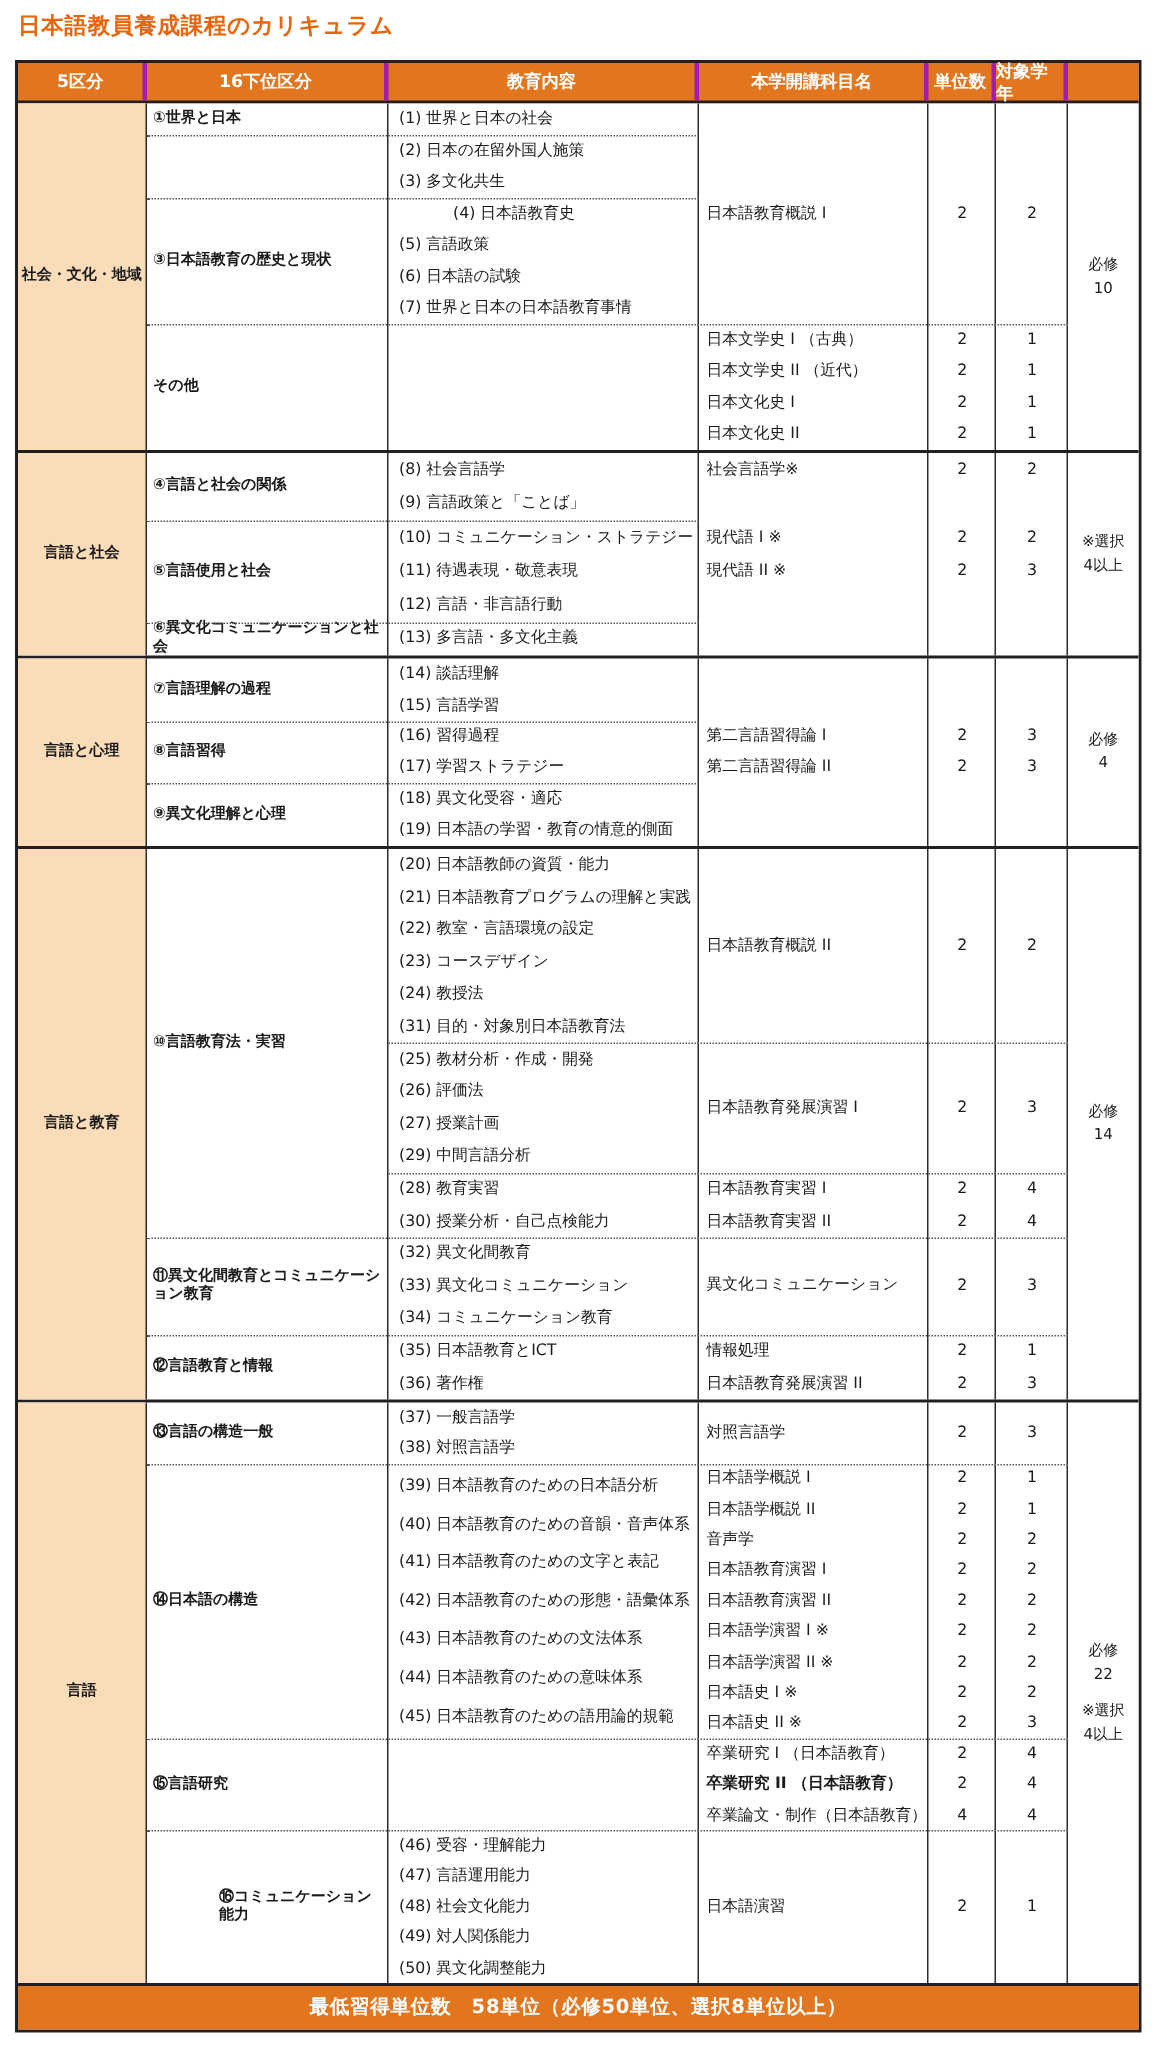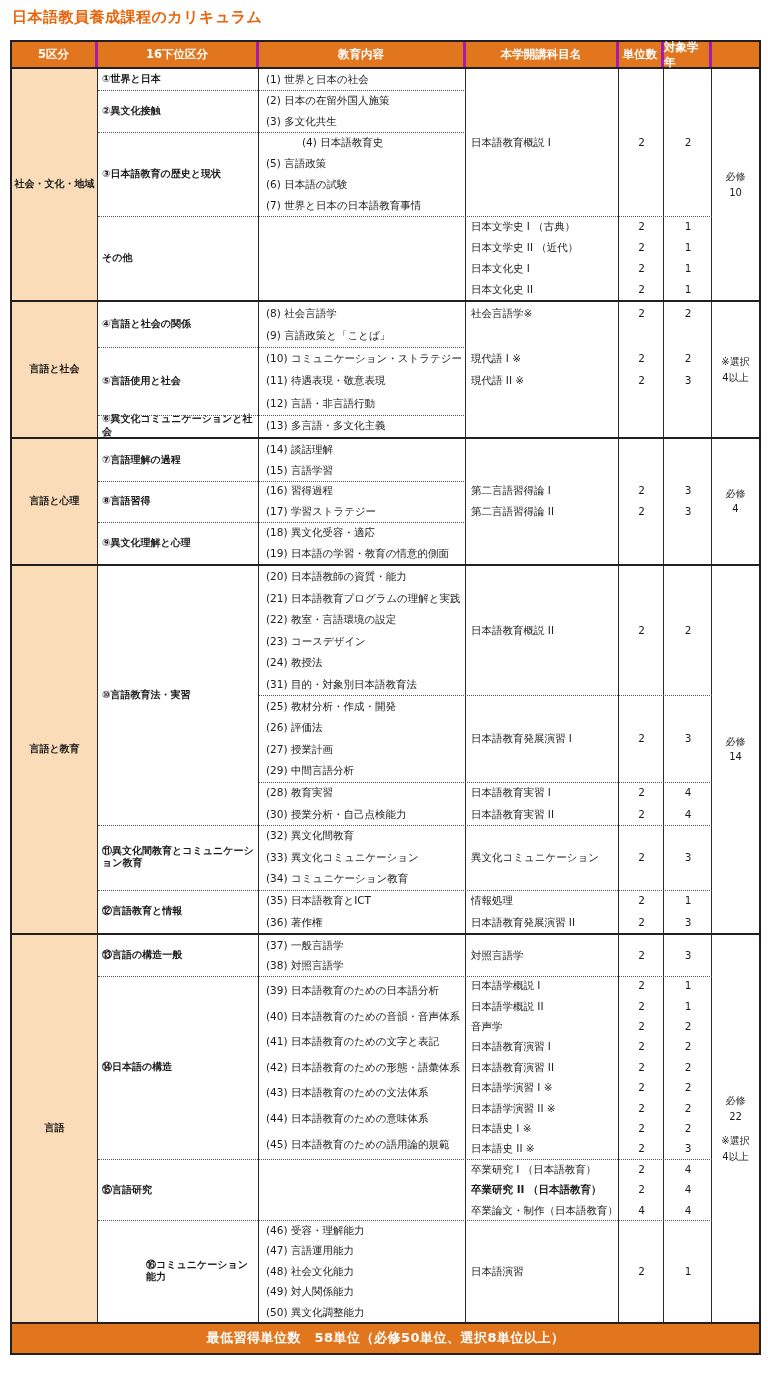--- a/index.html
+++ b/index.html
@@ -73,21 +73,20 @@
         <div class="vline" style="grid-area: 1 / 3 / span 11;"></div>
         <div class="vline" style="grid-area: 1 / 4 / span 11;"></div>
         <div class="vline" style="grid-area: 1 / 5 / span 11;"></div>
         <div class="vline" style="grid-area: 1 / 6 / span 11;"></div>
         <div class="cell cat" style="grid-area: 1 / 1 / span 11;">社会・文化・地域</div>
         <div class="cell req" style="grid-area: 1 / 7 / span 11;">
           <div>必修</div>
           <div>10</div>
         </div>
         <div class="cell sub" style="grid-area: 1 / 2 / span 1;">①世界と日本</div>
-        <div class="cell sub" style="grid-area: 2 / 2 / span 2;">②異文化接触</div>
         <div class="cell sub" style="grid-area: 4 / 2 / span 4;">③日本語教育の歴史と現状</div>
         <div class="cell sub" style="grid-area: 8 / 2 / span 4;">その他</div>
         <div class="cell content" style="grid-area: 1 / 3 / span 1;">(1)  世界と日本の社会</div>
         <div class="cell content" style="grid-area: 2 / 3 / span 1;">(2)  日本の在留外国人施策</div>
         <div class="cell content" style="grid-area: 3 / 3 / span 1;">(3)  多文化共生</div>
         <div class="cell content" style="grid-area: 4 / 3 / span 1; margin-left: 36px;">(4)  日本語教育史</div>
         <div class="cell content" style="grid-area: 5 / 3 / span 1;">(5)  言語政策</div>
         <div class="cell content" style="grid-area: 6 / 3 / span 1;">(6)  日本語の試験</div>
         <div class="cell content" style="grid-area: 7 / 3 / span 1;">(7)  世界と日本の日本語教育事情</div>
         <div class="cell course" style="grid-area: 1 / 4 / span 7;">日本語教育概説 I</div>
@@ -209,21 +208,21 @@
         <div class="cell num" style="grid-area: 1 / 6 / span 6;">2</div>
         <div class="cell course" style="grid-area: 7 / 4 / span 4;">日本語教育発展演習 I</div>
         <div class="cell num" style="grid-area: 7 / 5 / span 4;">2</div>
         <div class="cell num" style="grid-area: 7 / 6 / span 4;">3</div>
         <div class="cell course" style="grid-area: 11 / 4 / span 1;">日本語教育実習 I</div>
         <div class="cell num" style="grid-area: 11 / 5 / span 1;">2</div>
         <div class="cell num" style="grid-area: 11 / 6 / span 1;">4</div>
         <div class="cell course" style="grid-area: 12 / 4 / span 1;">日本語教育実習 II</div>
         <div class="cell num" style="grid-area: 12 / 5 / span 1;">2</div>
         <div class="cell num" style="grid-area: 12 / 6 / span 1;">4</div>
-        <div class="cell course" style="grid-area: 13 / 4 / span 3;">異文化コミュニケーション</div>
+        <div class="cell course" style="grid-area: 13 / 4 / span 3; font-family: Liberation Mono, monospace;">異文化コミュニケーション</div>
         <div class="cell num" style="grid-area: 13 / 5 / span 3;">2</div>
         <div class="cell num" style="grid-area: 13 / 6 / span 3;">3</div>
         <div class="cell course" style="grid-area: 16 / 4 / span 1;">情報処理</div>
         <div class="cell num" style="grid-area: 16 / 5 / span 1;">2</div>
         <div class="cell num" style="grid-area: 16 / 6 / span 1;">1</div>
         <div class="cell course" style="grid-area: 17 / 4 / span 1;">日本語教育発展演習 II</div>
         <div class="cell num" style="grid-area: 17 / 5 / span 1;">2</div>
         <div class="cell num" style="grid-area: 17 / 6 / span 1;">3</div>
         <div class="divider" style="grid-area: 7 / 3 / span 1 / 7;"></div>
         <div class="divider" style="grid-area: 11 / 3 / span 1 / 7;"></div>

